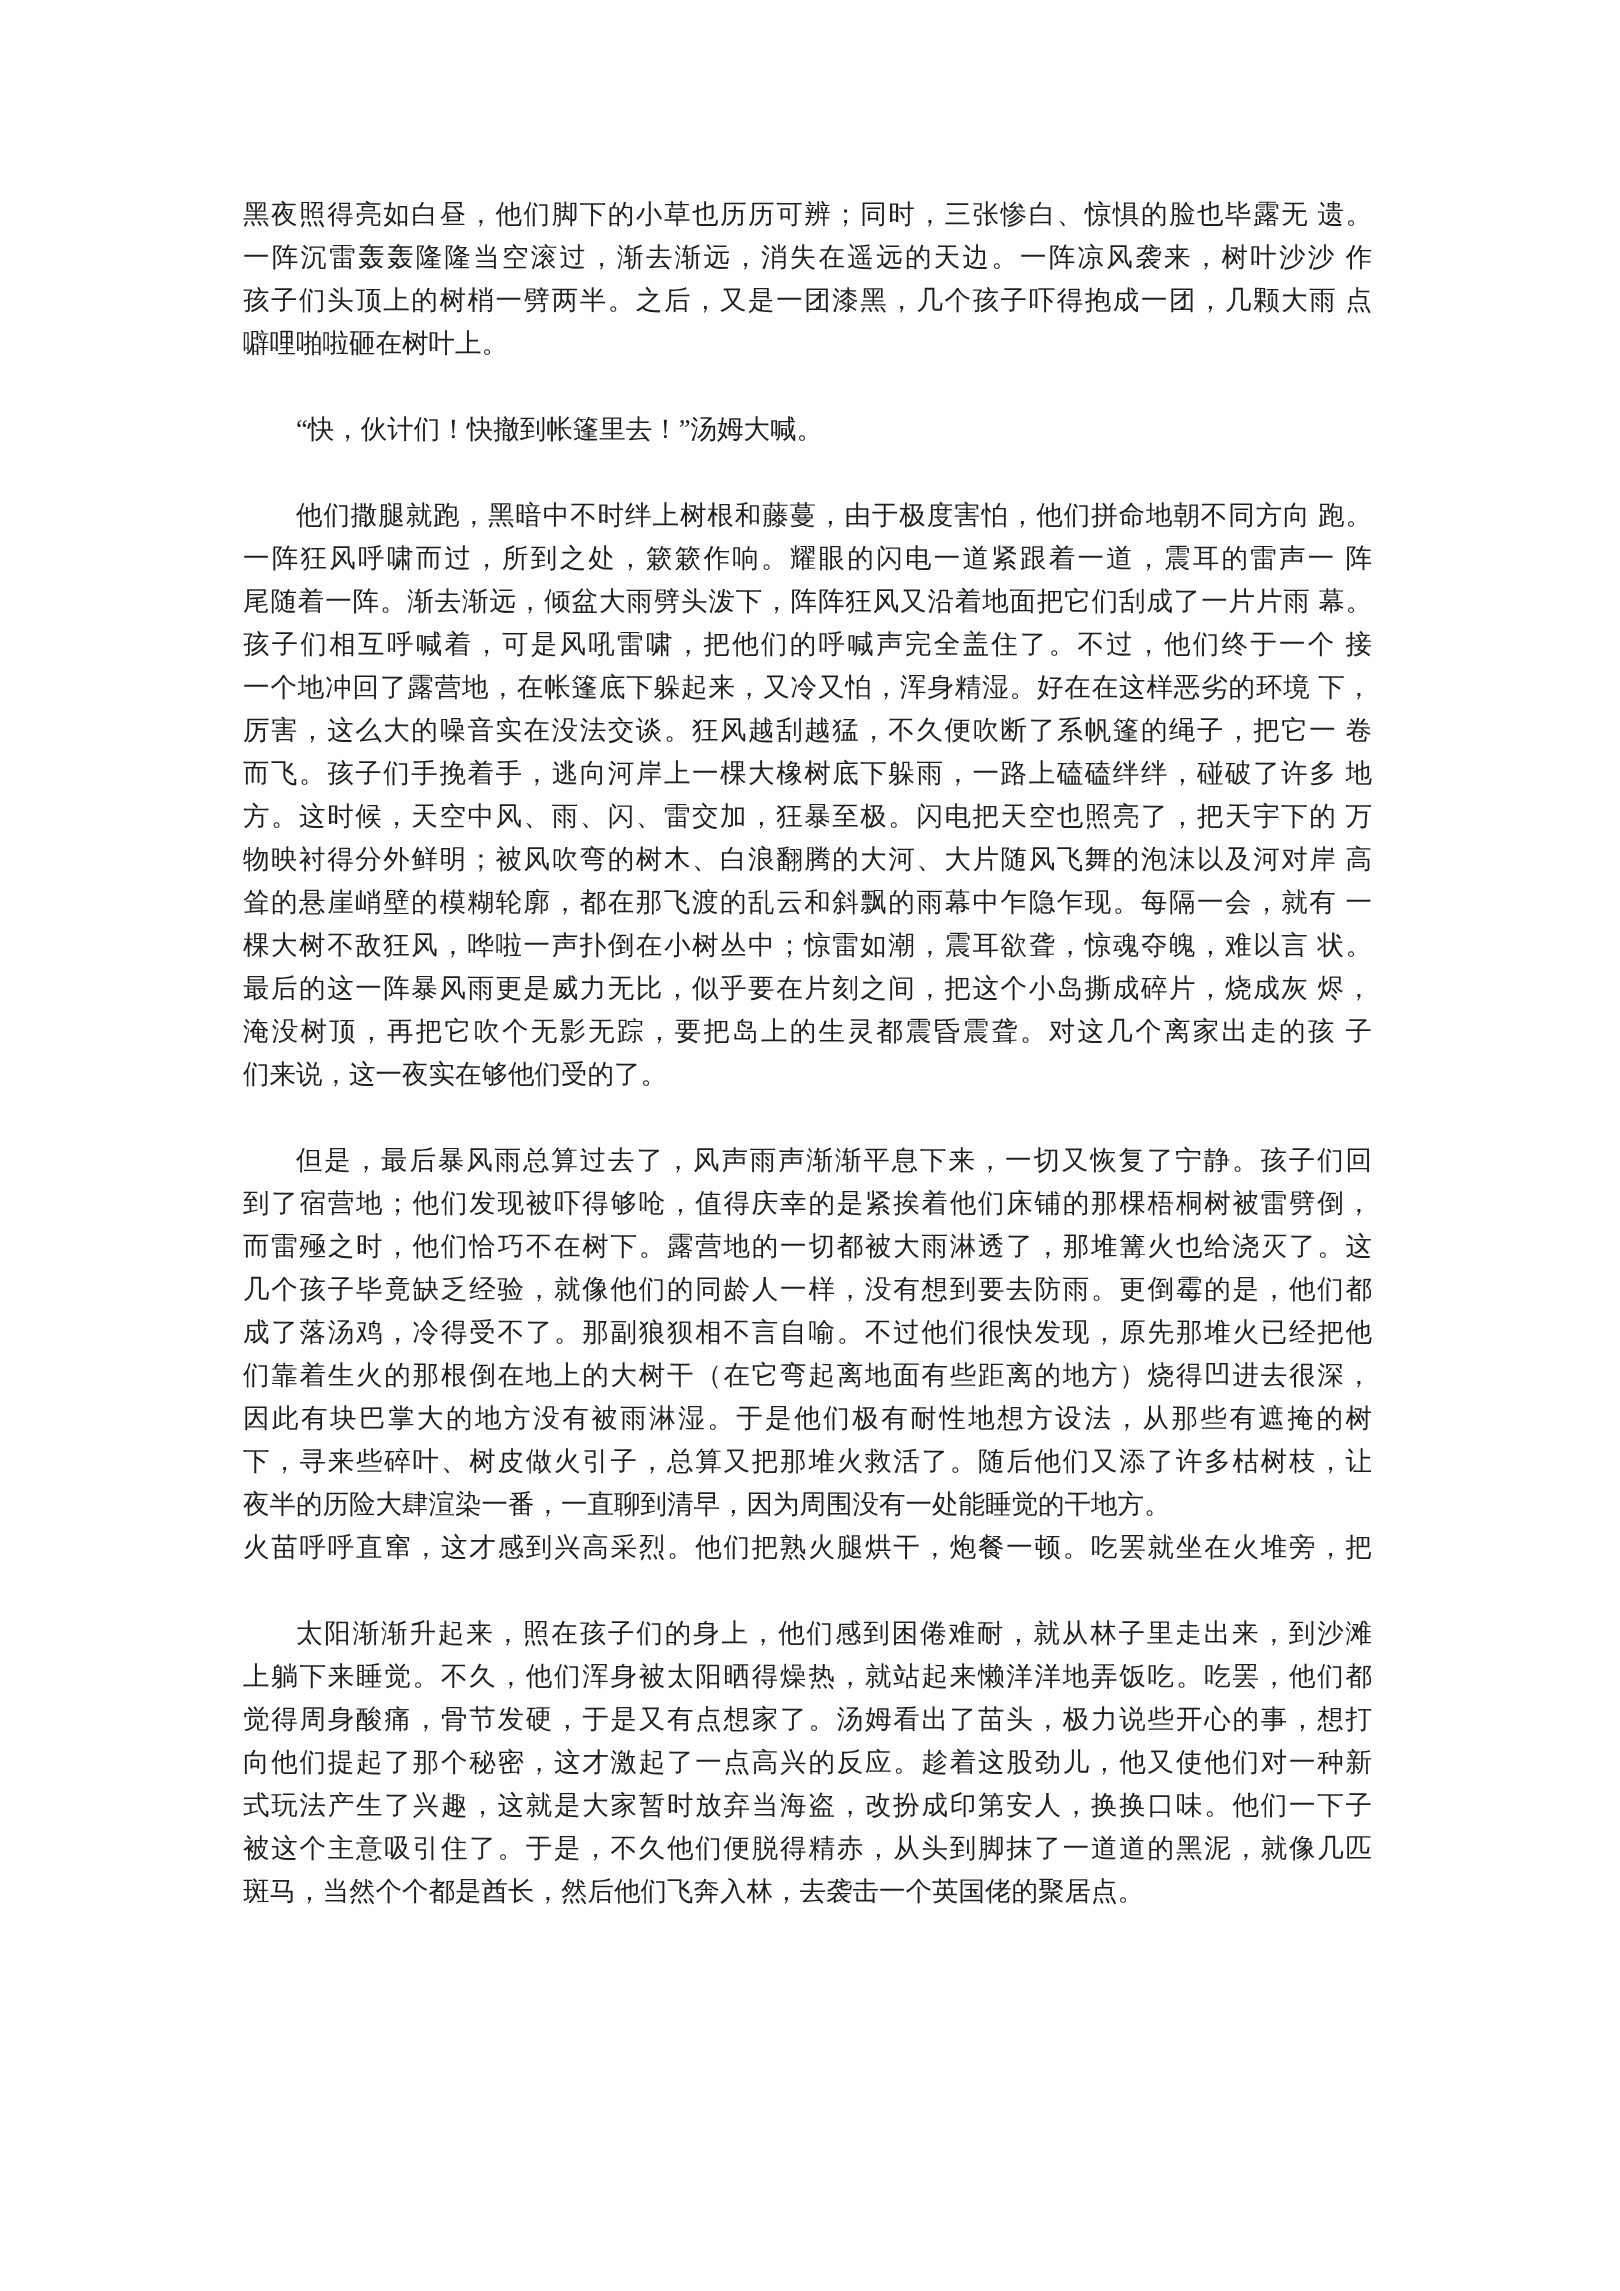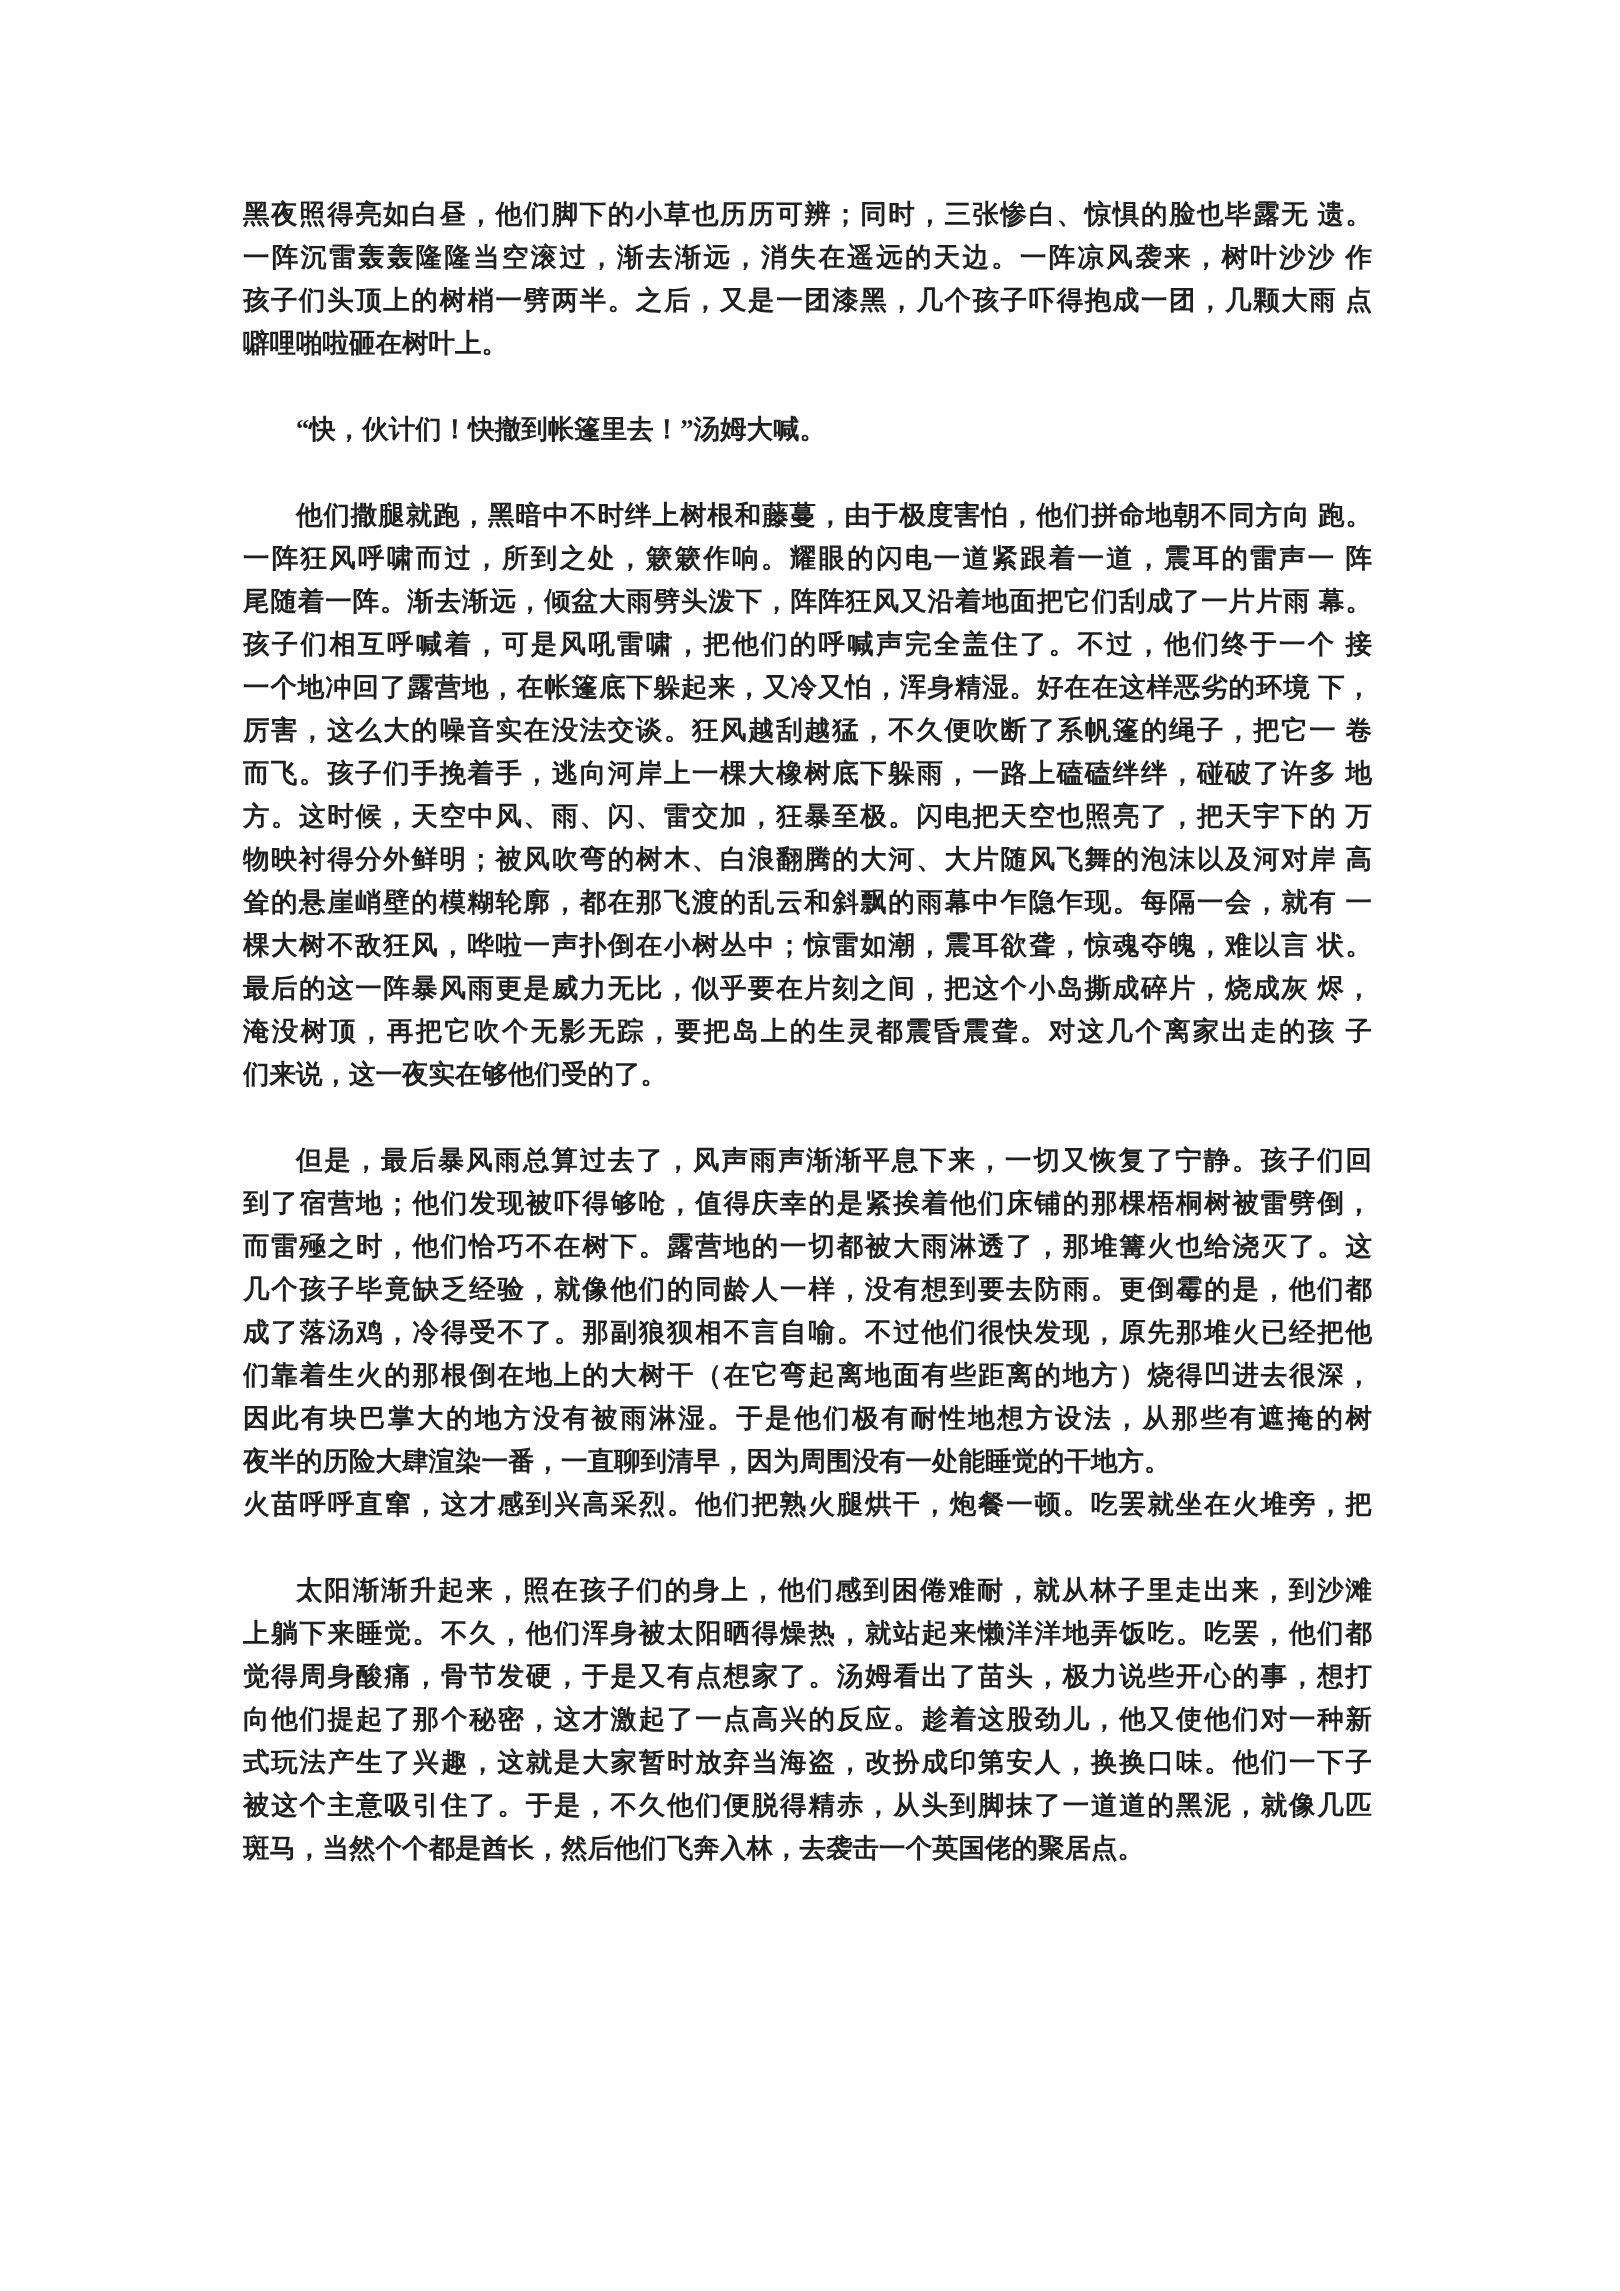--- a/index.html
+++ b/index.html
@@ -14,21 +14,20 @@
     overflow: hidden;
   }
   .page {
     position: absolute;
     top: 0; left: 0;
     width: 1620px;
     height: 1796px;
     background: #ffffff;
     box-sizing: border-box;
     padding: 193px 248px 0 243px;
-    font-weight: bold;
   }
   .para {
     font-family: "Liberation Serif", "DejaVu Serif", serif;
     font-size: 26.5px;
     line-height: 43px;
     color: #1f1f1f;
     margin: 0 0 43px 0;
     word-break: break-all;
   }
   .para .text-line {
@@ -74,20 +73,21 @@
       <div class="text-line last">们来说，这一夜实在够他们受的了。</div>
     </div>
     <div class="para indent">
       <div class="text-line">但是，最后暴风雨总算过去了，风声雨声渐渐平息下来，一切又恢复了宁静。孩子们回</div>
       <div class="text-line">到了宿营地；他们发现被吓得够呛，值得庆幸的是紧挨着他们床铺的那棵梧桐树被雷劈倒，</div>
       <div class="text-line">而雷殛之时，他们恰巧不在树下。露营地的一切都被大雨淋透了，那堆篝火也给浇灭了。这</div>
       <div class="text-line">几个孩子毕竟缺乏经验，就像他们的同龄人一样，没有想到要去防雨。更倒霉的是，他们都</div>
       <div class="text-line">成了落汤鸡，冷得受不了。那副狼狈相不言自喻。不过他们很快发现，原先那堆火已经把他</div>
       <div class="text-line">们靠着生火的那根倒在地上的大树干（在它弯起离地面有些距离的地方）烧得凹进去很深，</div>
       <div class="text-line">因此有块巴掌大的地方没有被雨淋湿。于是他们极有耐性地想方设法，从那些有遮掩的树</div>
+      <div class="text-line">下，寻来些碎叶、树皮做火引子，总算又把那堆火救活了。随后他们又添了许多枯树枝，让</div>
       <div class="text-line last">夜半的历险大肆渲染一番，一直聊到清早，因为周围没有一处能睡觉的干地方。</div>
       <div class="text-line">火苗呼呼直窜，这才感到兴高采烈。他们把熟火腿烘干，炮餐一顿。吃罢就坐在火堆旁，把</div>
     </div>
     <div class="para indent">
       <div class="text-line">太阳渐渐升起来，照在孩子们的身上，他们感到困倦难耐，就从林子里走出来，到沙滩</div>
       <div class="text-line">上躺下来睡觉。不久，他们浑身被太阳晒得燥热，就站起来懒洋洋地弄饭吃。吃罢，他们都</div>
       <div class="text-line">觉得周身酸痛，骨节发硬，于是又有点想家了。汤姆看出了苗头，极力说些开心的事，想打</div>
       <div class="text-line">向他们提起了那个秘密，这才激起了一点高兴的反应。趁着这股劲儿，他又使他们对一种新</div>
       <div class="text-line">式玩法产生了兴趣，这就是大家暂时放弃当海盗，改扮成印第安人，换换口味。他们一下子</div>
       <div class="text-line">被这个主意吸引住了。于是，不久他们便脱得精赤，从头到脚抹了一道道的黑泥，就像几匹</div>

